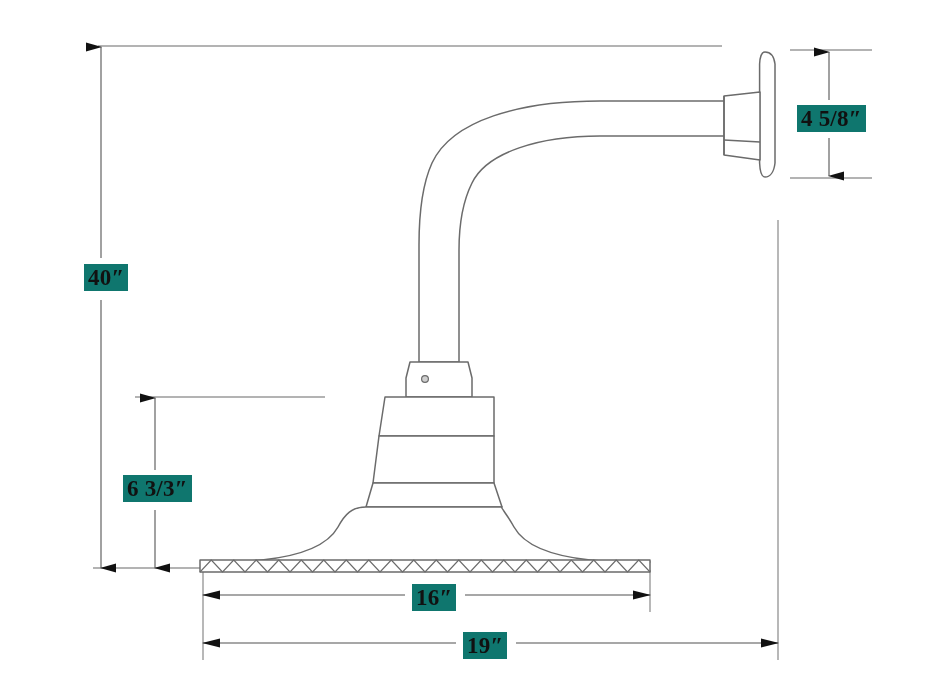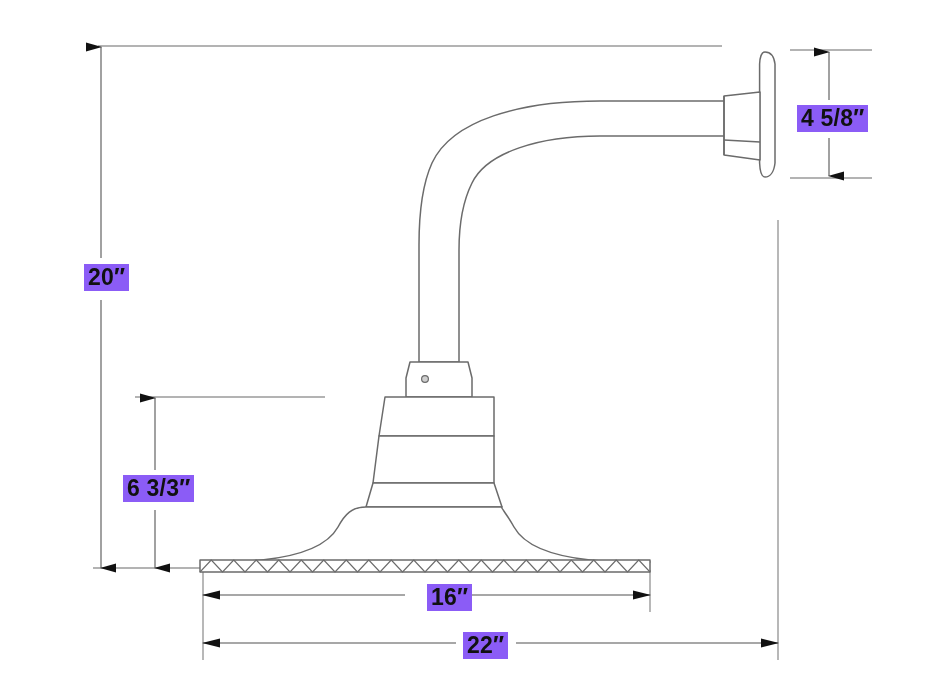--- a/index.html
+++ b/index.html
@@ -20,34 +20,34 @@
     overflow: hidden;
   }
   #stage svg {
     position: absolute;
     left: 0;
     top: 0;
     display: block;
   }
   .dim-label {
     position: absolute;
-    font-family: Liberation Sans, sans-serif;
+    font-family: Liberation Serif, serif;
     font-size: 23px;
     font-weight: 600;
     color: #111111;
     letter-spacing: 0.2px;
     white-space: nowrap;
-    background: #8b5cf6;
+    background: #0f766e;
     line-height: 1;
     padding: 2px 4px;
   }
   .lbl-20   { left: 84px;  top: 264px; }
   .lbl-634  { left: 123px; top: 475px; }
   .lbl-458  { left: 797px; top: 105px; }
-  .lbl-16   { left: 412px; top: 584px; margin-left: 15px; }
+  .lbl-16   { left: 412px; top: 584px; }
   .lbl-22   { left: 463px; top: 632px; }
 </style>
 </head>
 <body>
 
 <div id="stage">
 
   <svg width="939" height="700" viewBox="0 0 939 700" shape-rendering="geometricPrecision">
 
     <defs>
@@ -159,23 +159,23 @@
                  L436.25,560 L447.5,572 L458.75,560 L470,572
                  L481.25,560 L492.5,572 L503.75,560 L515,572
                  L526.25,560 L537.5,572 L548.75,560 L560,572
                  L571.25,560 L582.5,572 L593.75,560 L605,572
                  L616.25,560 L627.5,572 L638.75,560 L650,572"></path>
       </g>
 
     </g>
   </svg>
 
-  <div class="dim-label lbl-20">20″</div>
+  <div class="dim-label lbl-20">40″</div>
 
   <div class="dim-label lbl-634">6 3/3″</div>
 
   <div class="dim-label lbl-458">4 5/8″</div>
 
   <div class="dim-label lbl-16">16″</div>
 
-  <div class="dim-label lbl-22">22″</div>
+  <div class="dim-label lbl-22">19″</div>
 
 </div>
 
 </body></html>

